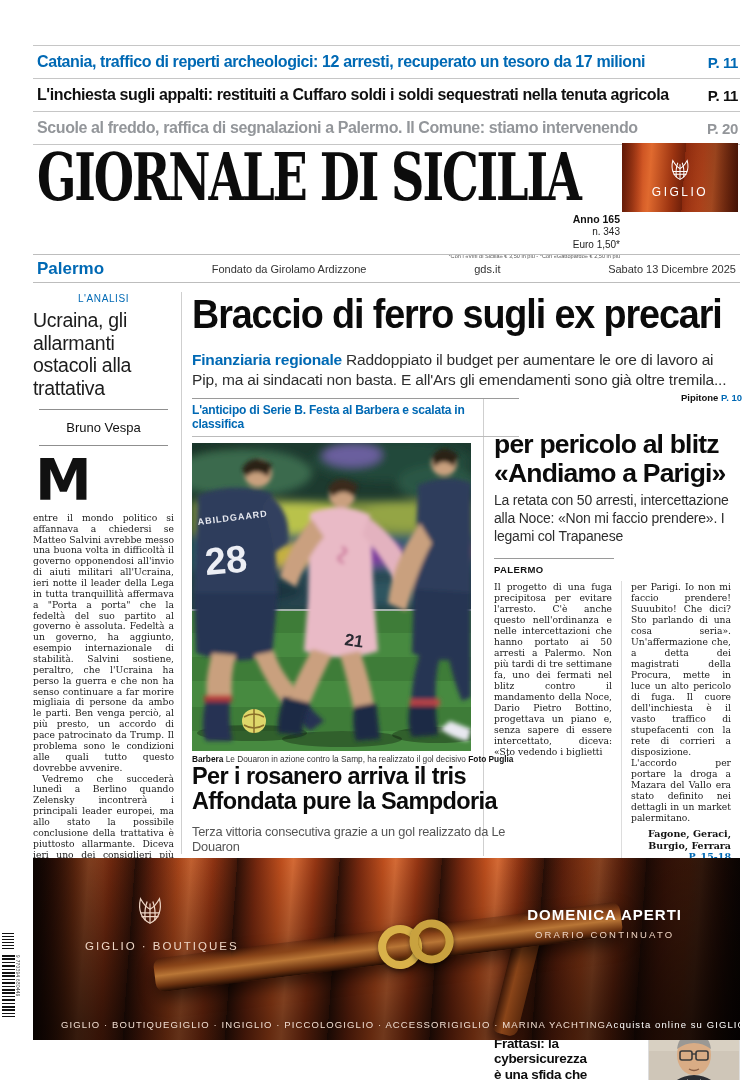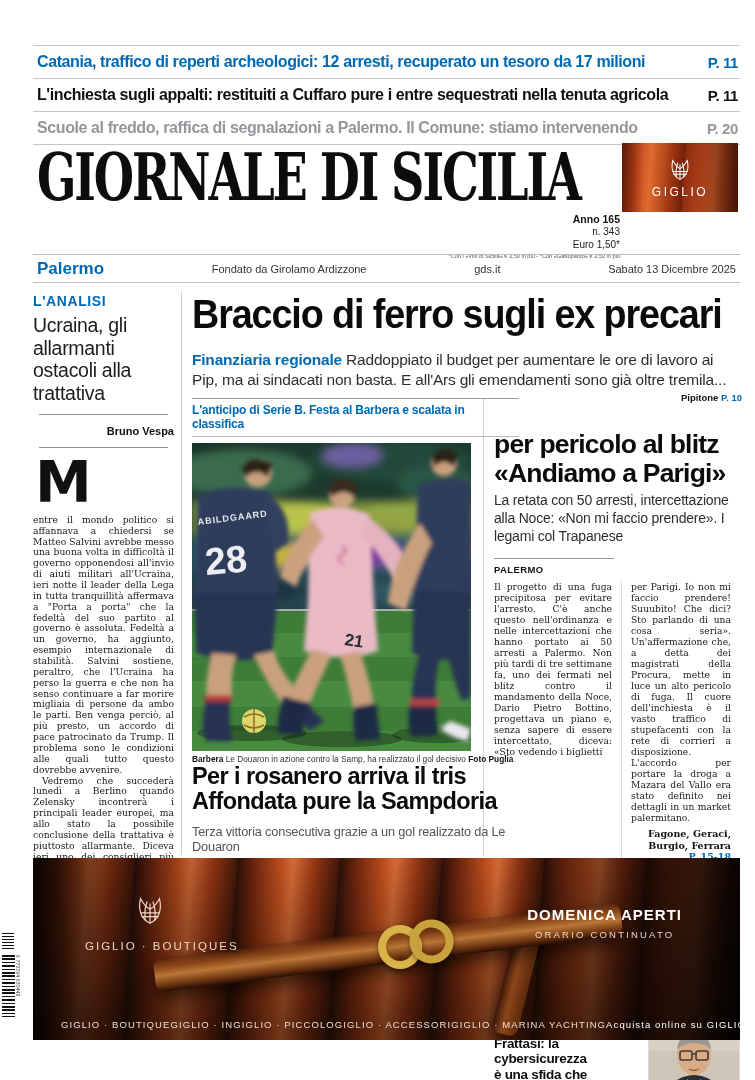--- a/index.html
+++ b/index.html
@@ -46,24 +46,24 @@
     display:flex; align-items:center; justify-content:space-between; padding:0 4px;
   }
   #dateline .edition { color:#0069b4; font-weight:bold; font-size:17px; }
   #dateline .meta { font-size:11px; color:#333; }
   
   .vrule { position:absolute; width:0; border-left:1px solid #cfcfcf; }
   #vrule-left { left:181px; top:292px; height:562px; }
   #vrule-right { left:483px; top:398px; height:458px; }
   
   #analysis { position:absolute; left:33px; top:293px; width:141px; }
-  .an-label { color:#0069b4; font-weight:bold; font-size:14px; letter-spacing:.6px; }
+  .an-label { color:#0069b4; font-weight:normal; font-size:10px; letter-spacing:.6px; text-align:center; }
   .an-head { font-size:19.5px; line-height:1.16; color:#1c1c1c; font-weight:400; letter-spacing:-.3px; margin-top:5px; }
   .an-rule { border:none; border-top:1px solid #8f8f8f; margin:10px 6px; }
-  .an-author { font-weight:bold; font-size:11px; text-align:right; }
+  .an-author { font-weight:normal; font-size:13px; text-align:center; }
   .an-drop { font-family:"DejaVu Sans",sans-serif; font-weight:bold; font-size:57px; line-height:.85; margin:10px 0 8px 2px; }
   .an-body { font-family:"DejaVu Serif", serif; font-size:9.2px; line-height:1.18; text-align:justify; color:#1a1a1a; hyphens:auto; }
   .an-body + .an-body { text-indent:9px; }
   .an-continue { font-weight:bold; font-size:11px; text-align:right; margin-top:4px; }
   .an-copy { font-size:5.4px; color:#444; text-align:right; margin-top:3px; letter-spacing:.4px; }
   
   #lead { position:absolute; left:192px; top:291px; width:550px; }
   #lead h1 { font-size:41px; font-weight:bold; letter-spacing:-1.2px; white-space:nowrap; transform:scaleX(.92); transform-origin:left top; color:#0b0b0b; }
   #lead .standfirst { margin-top:12px; font-size:15.5px; line-height:1.28; color:#2e2e2e; width:535px; letter-spacing:-.2px; }
   #lead .kicker { color:#0069b4; font-weight:bold; }
@@ -140,21 +140,21 @@
 <body>
 
 <div id="page">
 
   <div id="topstrip">
     <div class="strip-row c-blue">
       <span>Catania, traffico di reperti archeologici: 12 arresti, recuperato un tesoro da 17 milioni</span>
       <span class="pref">P. 11</span>
     </div>
     <div class="strip-row c-black">
-      <span>L'inchiesta sugli appalti: restituiti a Cuffaro pure i entre sequestrati nella tenuta agricola</span>
+      <span>L'inchiesta sugli appalti: restituiti a Cuffaro soldi i soldi sequestrati nella tenuta agricola</span>
       <span class="pref">P. 11</span>
     </div>
     <div class="strip-row c-gray">
       <span>Scuole al freddo, raffica di segnalazioni a Palermo. Il Comune: stiamo intervenendo</span>
       <span class="pref">P. 20</span>
     </div>
   </div>
 
   <div id="masthead-title">GIORNALE DI SICILIA</div>
   <div id="mast-ad">

